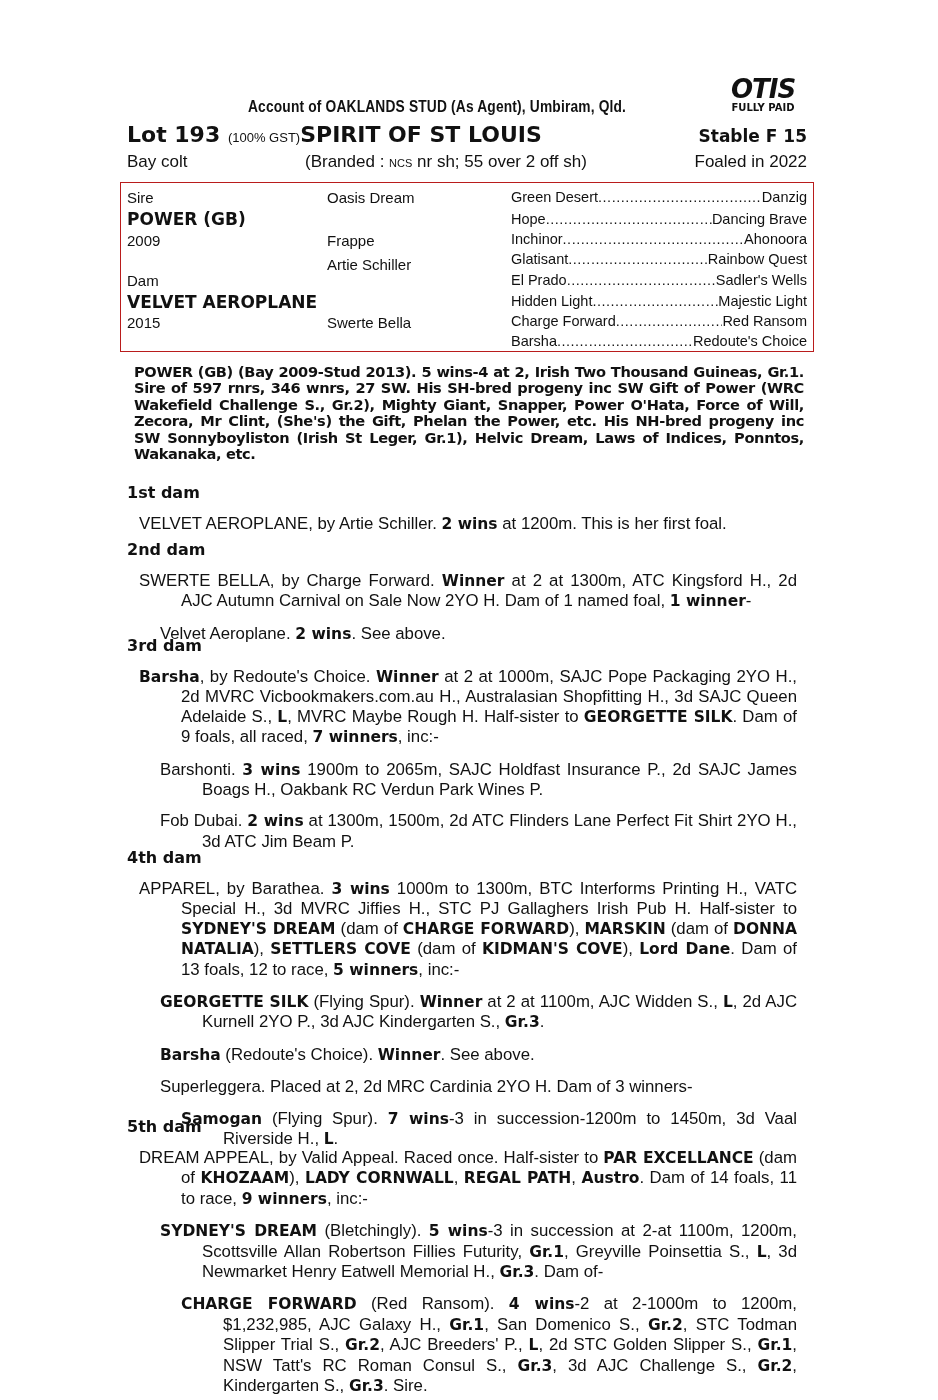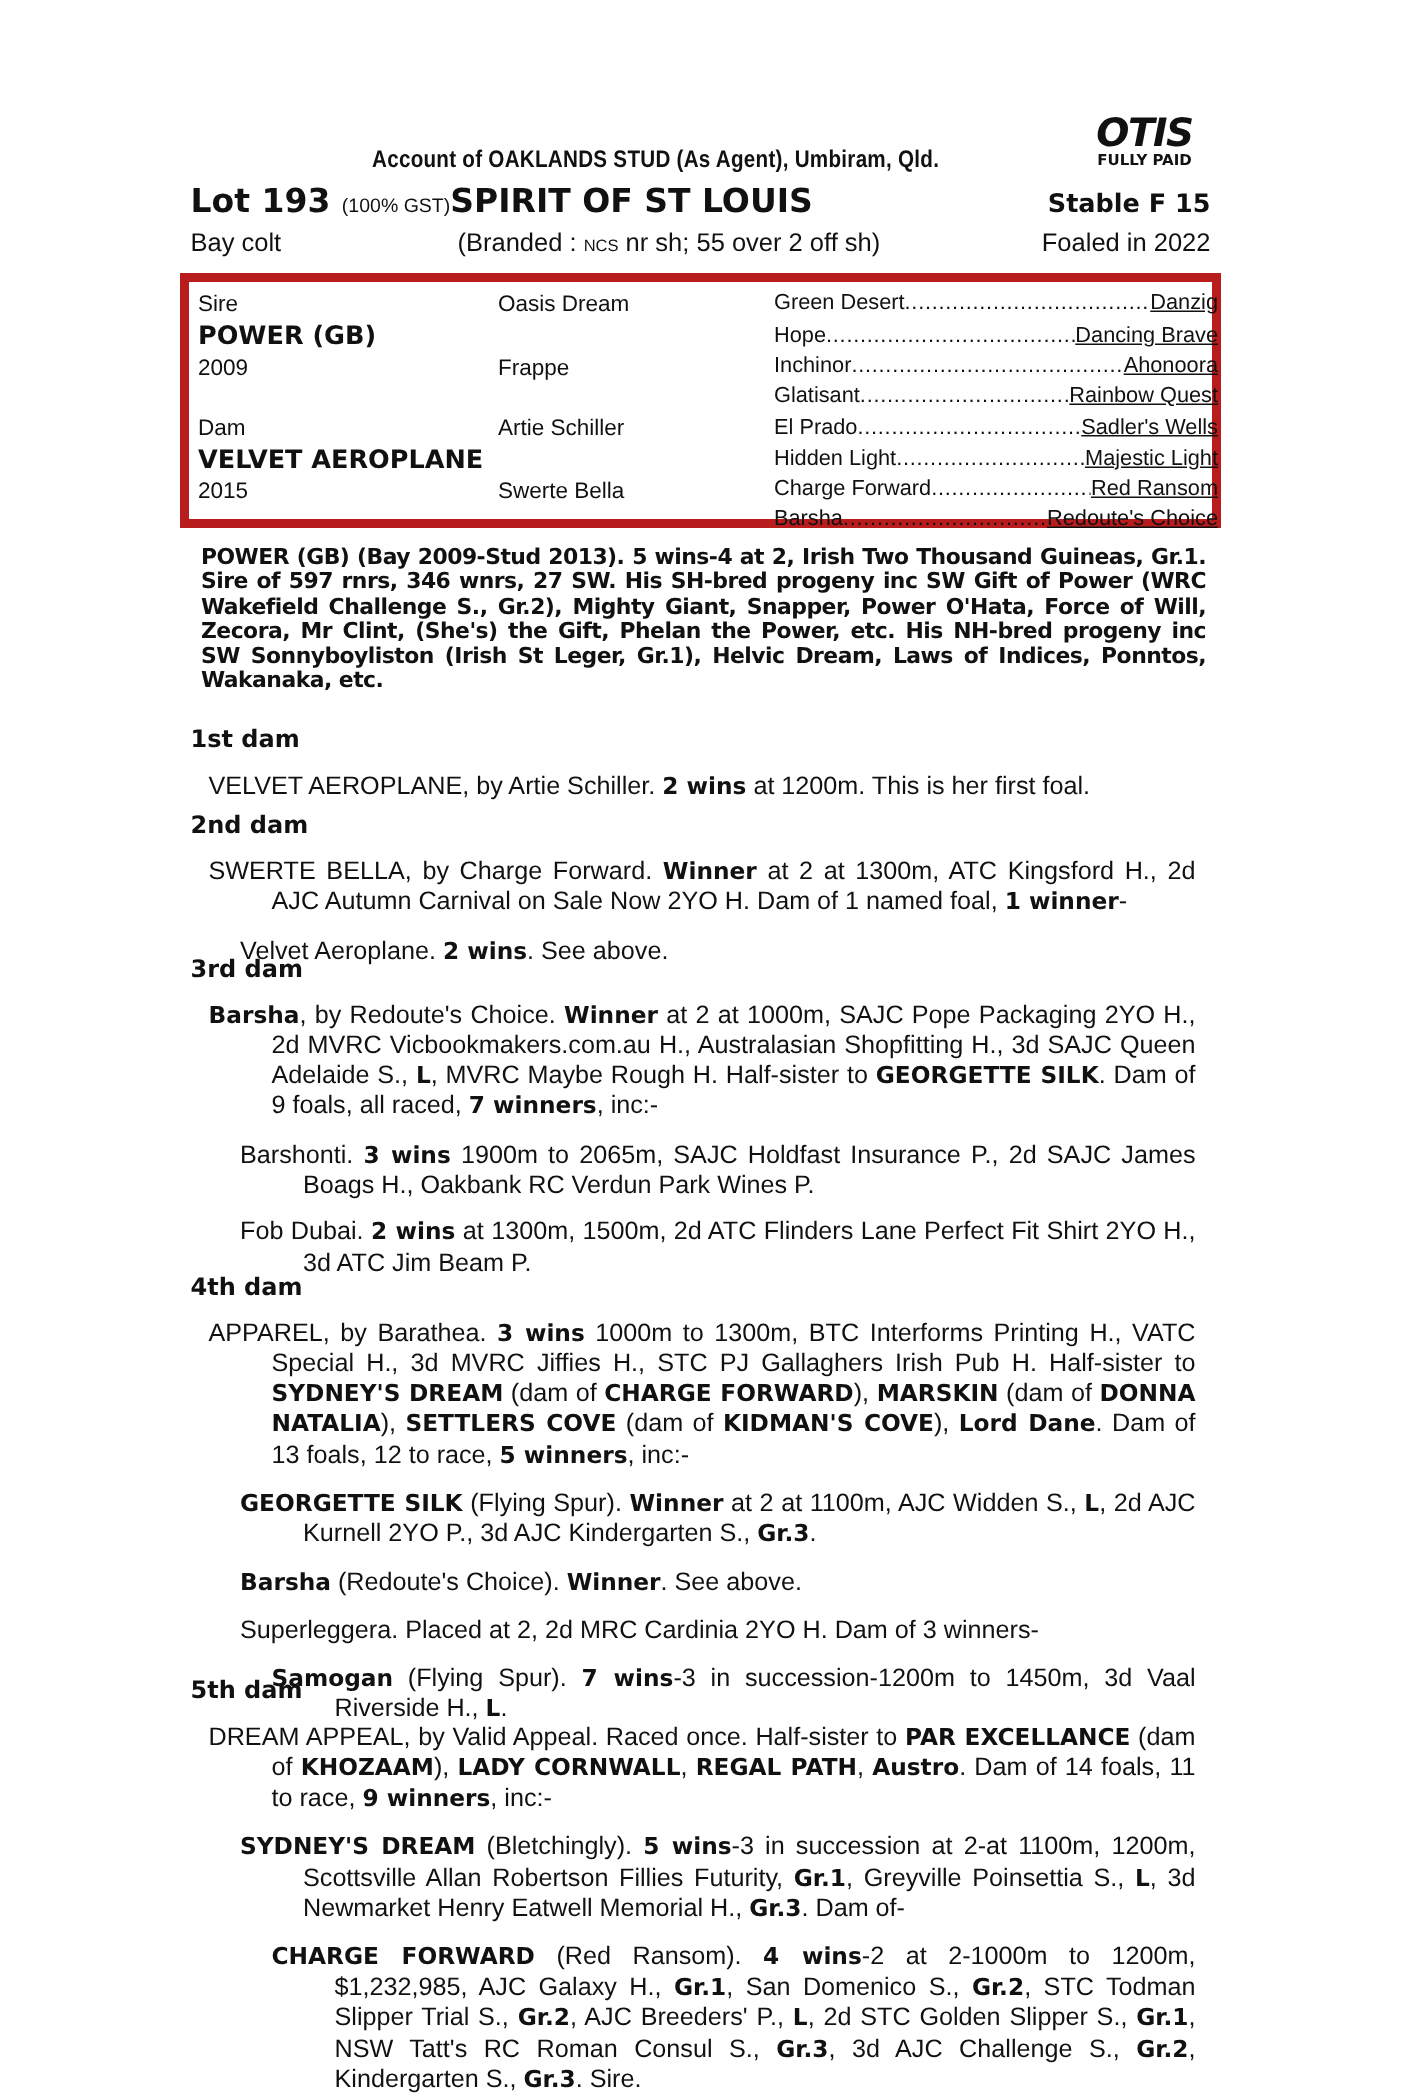--- a/index.html
+++ b/index.html
@@ -11,28 +11,28 @@
   .lotline { position:absolute; left:127px; top:122px; width:680px; height:28px; }
   .lot { position:absolute; left:0; top:0; font-family:"DejaVu Sans", sans-serif; font-weight:bold; font-size:22px; }
   .gst { font-family:"Liberation Sans", sans-serif; font-weight:normal; font-size:13px; }
   .hname { font-family:"DejaVu Sans", sans-serif; font-weight:bold; font-size:22px; }
   .stable { position:absolute; right:0; top:4px; font-family:"DejaVu Sans", sans-serif; font-weight:bold; font-size:17px; }
   .subline { position:absolute; left:127px; top:152px; width:680px; height:22px; font-size:17px; }
   .sex { position:absolute; left:0; }
   .brand { position:absolute; left:178px; }
   .brand .ncs { font-size:11px; }
   .foaled { position:absolute; right:0; }
-  .pedbox { position:absolute; left:120px; top:182px; width:694px; height:170px; border:6px solid #b91c1c; box-sizing:border-box; }
+  .pedbox { position:absolute; left:120px; top:182px; width:694px; height:170px; border:1px solid #b91c1c; box-sizing:border-box; }
   .pcell { position:absolute; font-size:15px; white-space:nowrap; }
   .pbig { font-family:"DejaVu Sans", sans-serif; font-weight:bold; font-size:17px; }
   .gp { position:absolute; left:390px; width:296px; font-size:14.5px; display:flex; white-space:nowrap; }
   .gp .l { flex:0 0 auto; }
   .gp .dots { flex:1 1 auto; overflow:hidden; }
   .gp .dots::before { content:"................................................................................................"; letter-spacing:0.5px; }
-  .gp .r { flex:0 0 auto;text-decoration:underline; }
+  .gp .r { flex:0 0 auto; }
   .sirenote { position:absolute; left:134px; top:364px; width:670px; font-family:"DejaVu Sans", sans-serif; font-weight:bold; font-size:14.6px; line-height:16.4px; text-align:justify; letter-spacing:-0.35px; }
   .sec { position:absolute; left:127px; width:682px; font-size:16.8px; line-height:19.4px; }
   .sec h3 { margin:0; font-family:"DejaVu Sans", sans-serif; font-weight:bold; font-size:16px; line-height:19px; }
   .sec p { margin:12px; text-align:justify; }
   .sec .bb { font-family:"DejaVu Sans", sans-serif; font-weight:bold; font-size:15.5px; }
   .i0 { padding-left:42px; text-indent:-42px; }
   .i1 { padding-left:63px; text-indent:-42px; }
   .i2 { padding-left:84px; text-indent:-42px; }
 </style>
 </head>
@@ -61,21 +61,21 @@
 
 <div class="pedbox">
   <div class="pcell" style="left:6px;top:6px;">Sire</div>
   <div class="pcell pbig" style="left:6px;top:26px;">POWER (GB)</div>
   <div class="pcell" style="left:6px;top:49px;">2009</div>
   <div class="pcell" style="left:206px;top:6px;">Oasis Dream</div>
   <div class="pcell" style="left:206px;top:49px;">Frappe</div>
   <div class="pcell" style="left:6px;top:89px;">Dam</div>
   <div class="pcell pbig" style="left:6px;top:109px;">VELVET AEROPLANE</div>
   <div class="pcell" style="left:6px;top:131px;">2015</div>
-  <div class="pcell" style="left:206px;top:89px;">Artie Schiller</div>
+  <div class="pcell" style="left:206px;top:73px;">Artie Schiller</div>
   <div class="pcell" style="left:206px;top:131px;">Swerte Bella</div>
 
   <div class="gp" style="top:6px;">
       <span class="l">Green Desert</span>
       <span class="dots"></span>
       <span class="r">Danzig</span>
     </div>
   <div class="gp" style="top:28px;">
       <span class="l">Hope</span>
       <span class="dots"></span>

